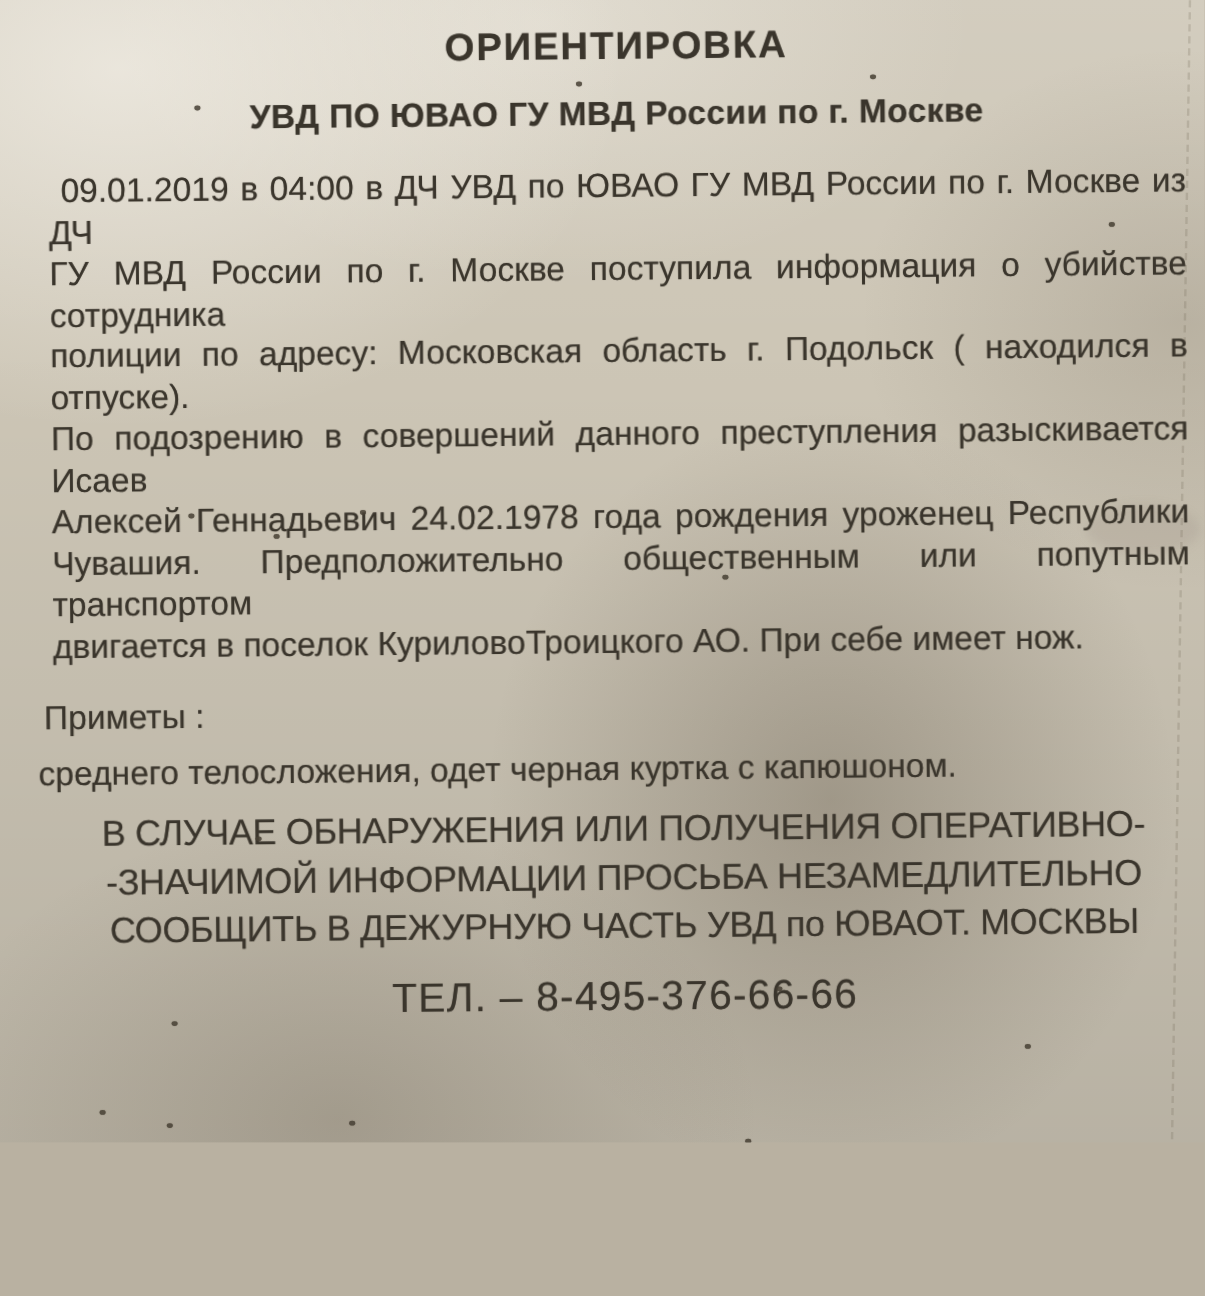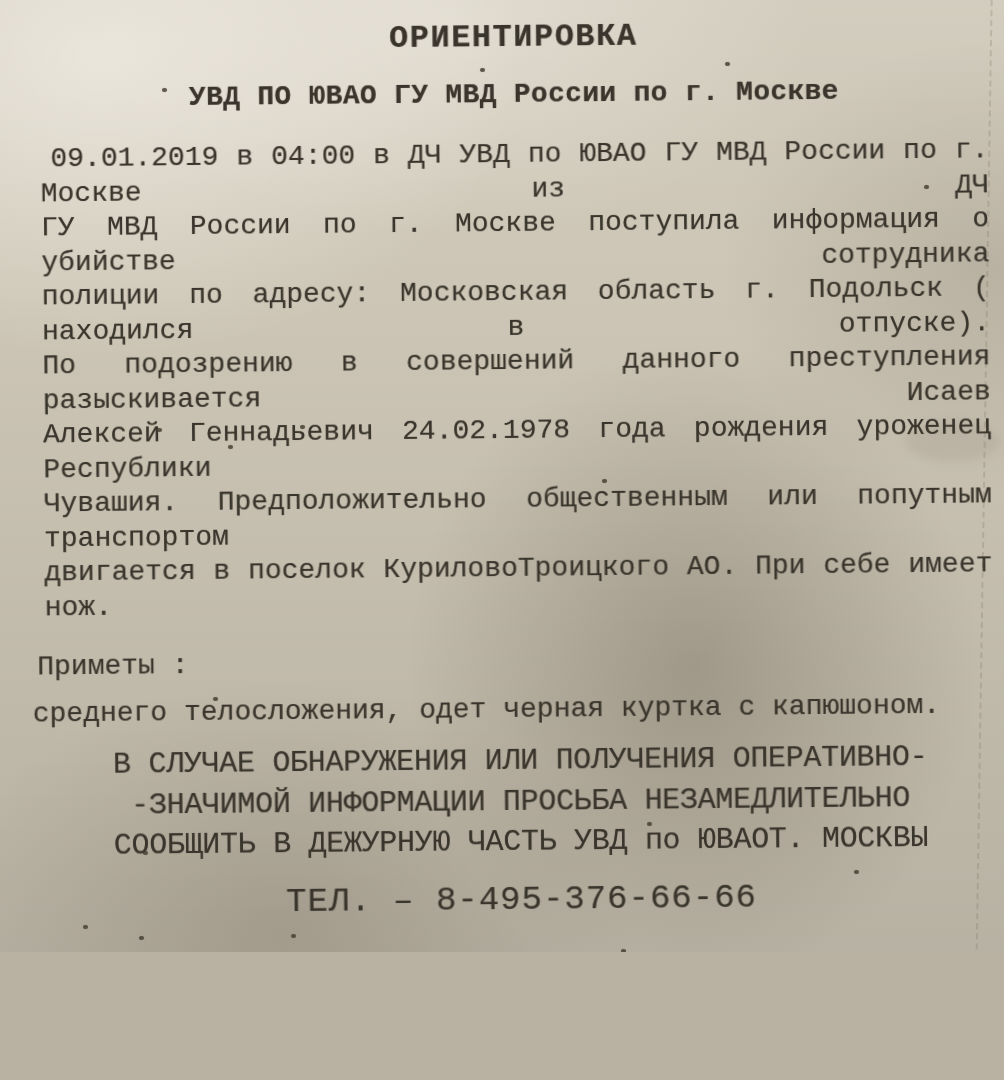--- a/index.html
+++ b/index.html
@@ -12,21 +12,21 @@
   }
   :root {
     --ink: #3a352c;
     --paper: #cdc6b6;
   }
   .photo {
     position: relative;
     width: 1004px;
     height: 952px;
     overflow: hidden;
-    font-family: Liberation Mono, monospace;
+    font-family: Liberation Sans, sans-serif;
     color: var(--ink);
     background-color: var(--paper);
     background-image:
       radial-gradient(60% 45% at 10% 6%,  rgba(250,247,240,0.60), rgba(250,247,240,0) 70%),
       radial-gradient(55% 35% at 45% 2%,  rgba(246,243,235,0.40), rgba(246,243,235,0) 65%),
       radial-gradient(42% 50% at 69% 70%, rgba(82,71,55,0.30),   rgba(82,71,55,0) 68%),
       radial-gradient(50% 38% at 28% 98%, rgba(82,71,55,0.22),   rgba(82,71,55,0) 70%),
       radial-gradient(38% 34% at 98% 28%, rgba(92,82,66,0.18),   rgba(92,82,66,0) 70%),
       linear-gradient(180deg, rgba(255,255,255,0.12) 0%, rgba(0,0,0,0) 30%, rgba(0,0,0,0.10) 100%);
   }

